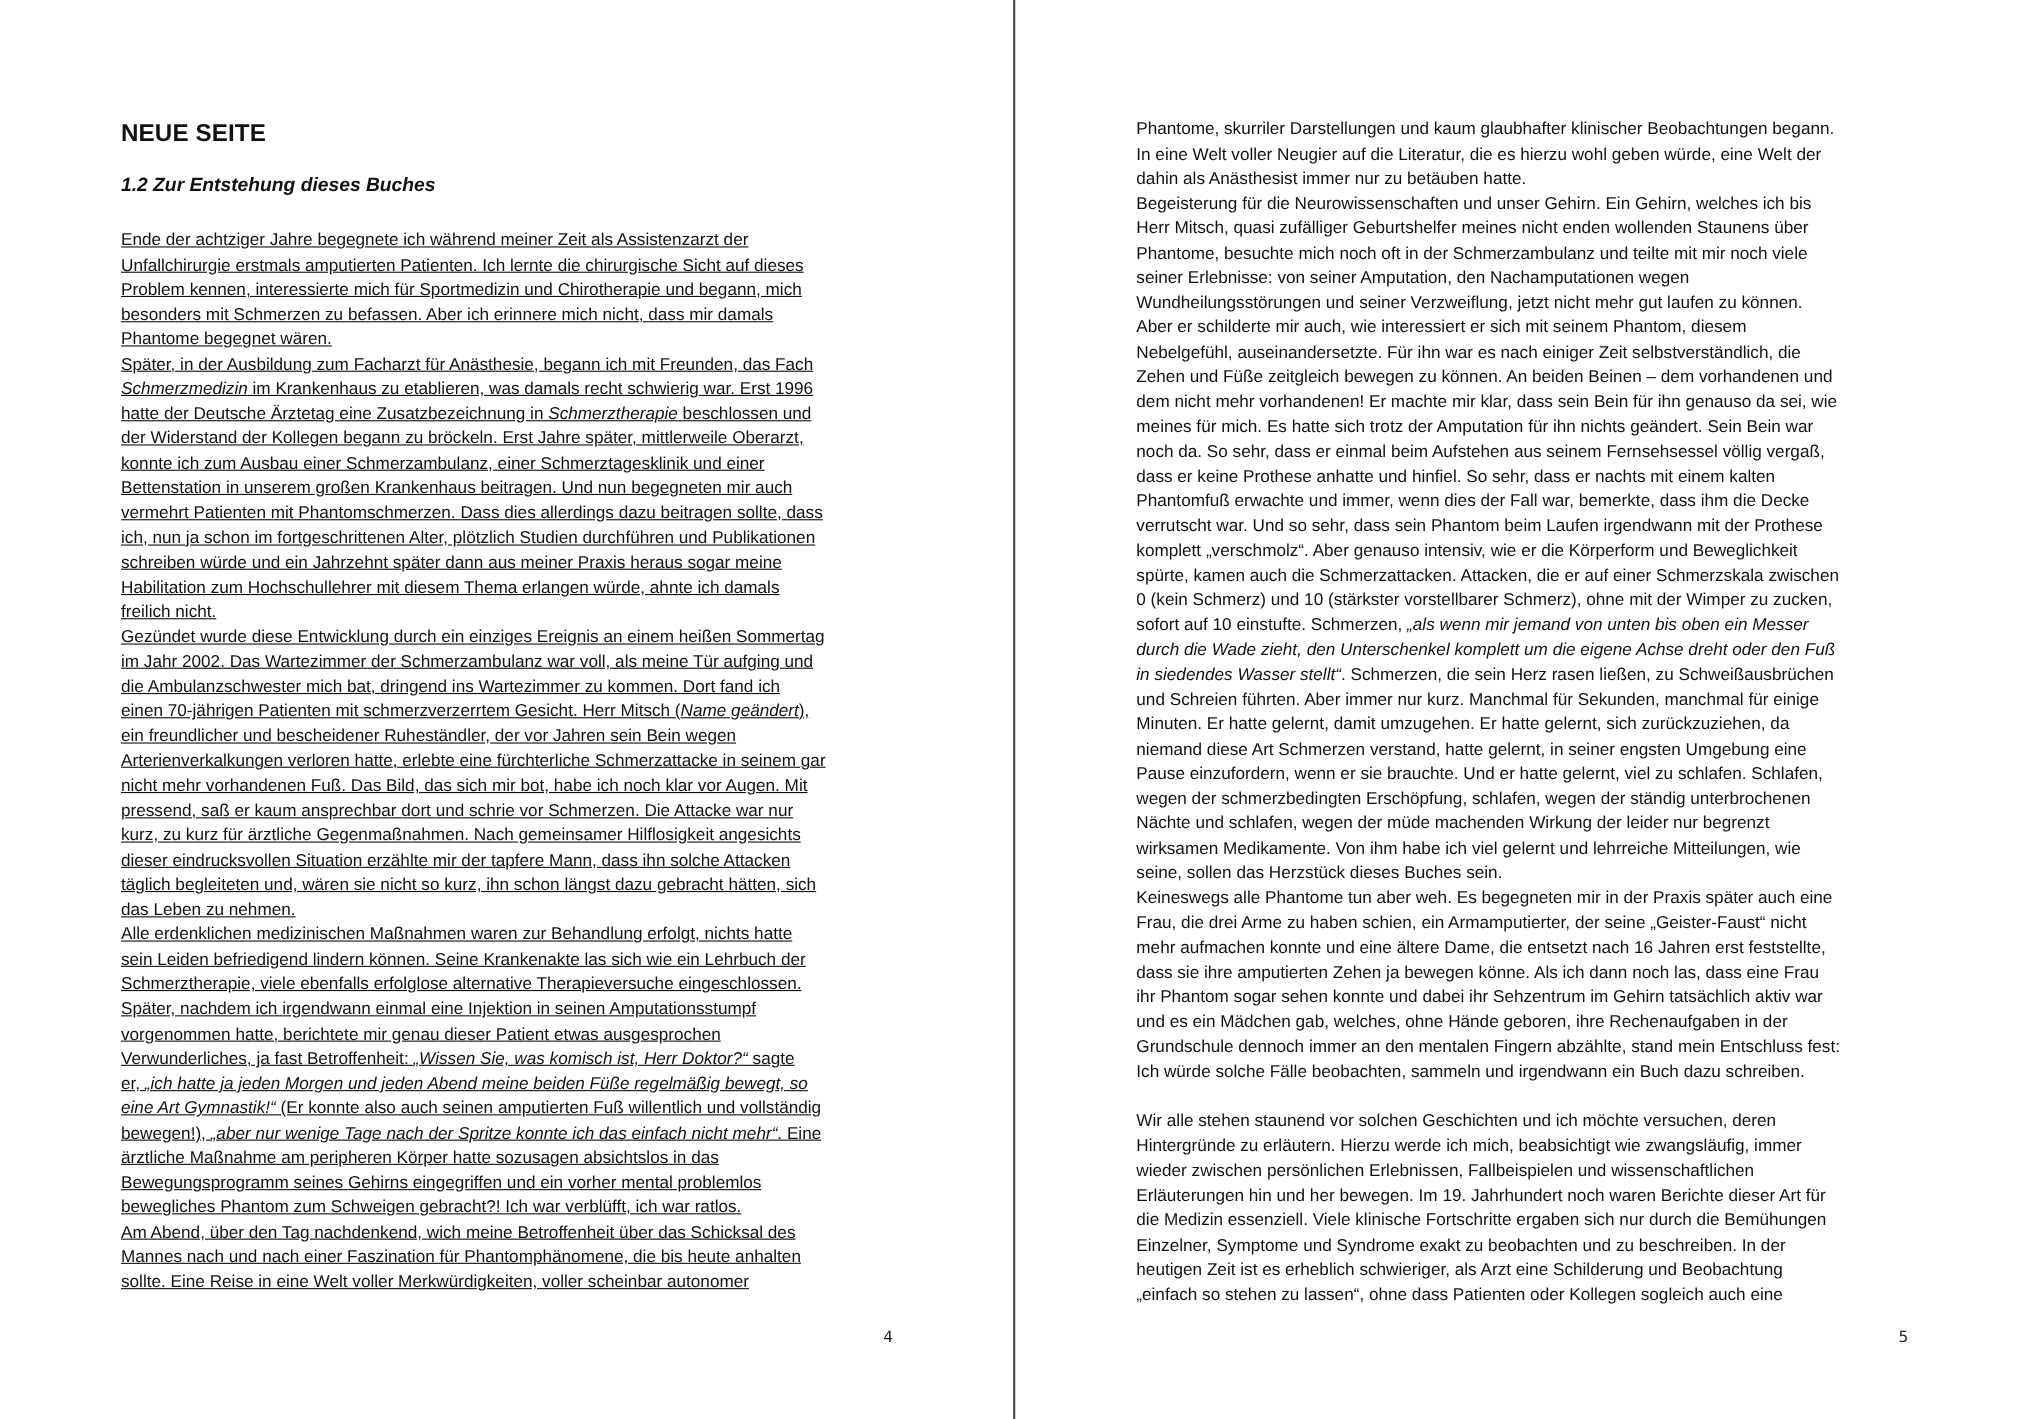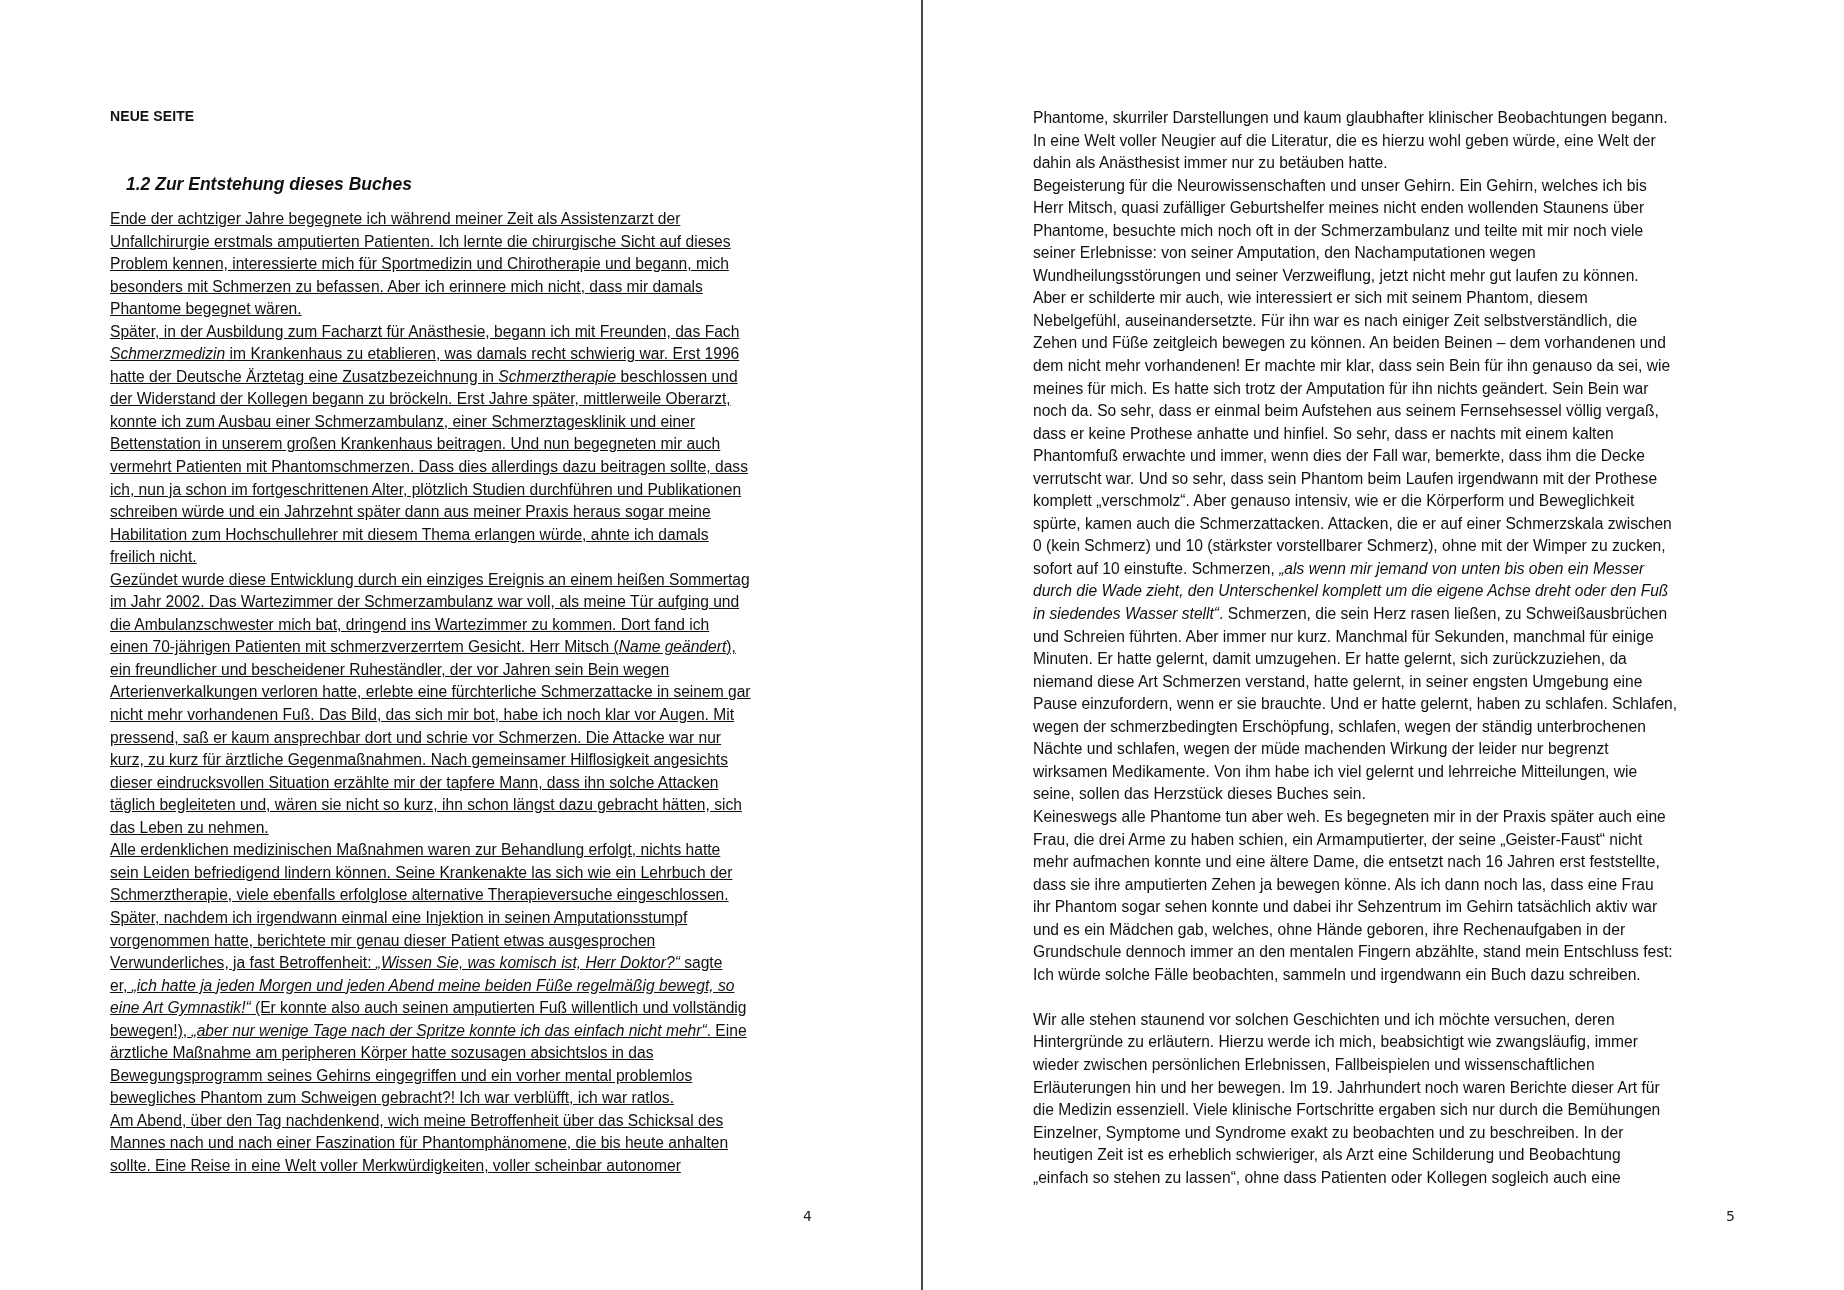--- a/index.html
+++ b/index.html
@@ -2,22 +2,22 @@
 <html><head>
   <meta charset="utf-8">
   <style>
     html, body { margin: 0; padding: 0; background: #ffffff; }
     body { width: 1844px; height: 1290px; position: relative; overflow: hidden;
       font-family: "Liberation Sans", sans-serif; color: #111111; }
     .page { position: absolute; top: 0; height: 1290px; }
     .page-left { left: 0; width: 922px; }
     .page-right { left: 923px; width: 825px; }
     .divider { position: absolute; left: 921px; top: 0; width: 2px; height: 1290px; background: #4a4a4a; }
-    .section-label { position: absolute; left: 110px; top: 108px; font-size: 14px; font-weight: bold; margin: 0; letter-spacing: 0.1px; }
-    .chapter-heading { position: absolute; left: 110px; top: 158px; font-size: 17.5px; font-weight: bold; font-style: italic; margin: 16px; }
+    .section-label { position: absolute; left: 110px; top: 108px; font-size: 22px; font-weight: bold; margin: 0; letter-spacing: 0.1px; }
+    .chapter-heading { position: absolute; left: 110px; top: 158px; font-size: 17.5px; font-weight: bold; font-style: italic; margin: 0; }
     .body-text { position: absolute; font-size: 15.6px; line-height: 22.55px; margin: 0; white-space: nowrap; }
     .left-body { left: 110px; top: 208px; text-decoration: underline; }
     .right-body { left: 110px; top: 107px; }
     .line { display: block; height: 22.55px; }
     .blank { display: block; height: 22.55px; }
     .page-number { position: absolute; top: 1208px; font-family: "DejaVu Sans", sans-serif; font-size: 14px; color: #222; }
     .pn-left { left: 803px; }
     .pn-right { left: 803px; }
     em { font-style: italic; }
   </style>
@@ -98,21 +98,21 @@
       <span class="line"><span>verrutscht war. Und so sehr, dass sein Phantom beim Laufen irgendwann mit der Prothese</span></span>
       <span class="line"><span>komplett „verschmolz“. Aber genauso intensiv, wie er die Körperform und Beweglichkeit</span></span>
       <span class="line"><span>spürte, kamen auch die Schmerzattacken. Attacken, die er auf einer Schmerzskala zwischen</span></span>
       <span class="line"><span>0 (kein Schmerz) und 10 (stärkster vorstellbarer Schmerz), ohne mit der Wimper zu zucken,</span></span>
       <span class="line"><span>sofort auf 10 einstufte. Schmerzen, </span><em>„als wenn mir jemand von unten bis oben ein Messer</em></span>
       <span class="line"><em>durch die Wade zieht, den Unterschenkel komplett um die eigene Achse dreht oder den Fuß</em></span>
       <span class="line"><em>in siedendes Wasser stellt“</em><span>. Schmerzen, die sein Herz rasen ließen, zu Schweißausbrüchen</span></span>
       <span class="line"><span>und Schreien führten. Aber immer nur kurz. Manchmal für Sekunden, manchmal für einige</span></span>
       <span class="line"><span>Minuten. Er hatte gelernt, damit umzugehen. Er hatte gelernt, sich zurückzuziehen, da</span></span>
       <span class="line"><span>niemand diese Art Schmerzen verstand, hatte gelernt, in seiner engsten Umgebung eine</span></span>
-      <span class="line"><span>Pause einzufordern, wenn er sie brauchte. Und er hatte gelernt, haben zu schlafen. Schlafen,</span></span>
+      <span class="line"><span>Pause einzufordern, wenn er sie brauchte. Und er hatte gelernt, viel zu schlafen. Schlafen,</span></span>
       <span class="line"><span>wegen der schmerzbedingten Erschöpfung, schlafen, wegen der ständig unterbrochenen</span></span>
       <span class="line"><span>Nächte und schlafen, wegen der müde machenden Wirkung der leider nur begrenzt</span></span>
       <span class="line"><span>wirksamen Medikamente. Von ihm habe ich viel gelernt und lehrreiche Mitteilungen, wie</span></span>
       <span class="line"><span>seine, sollen das Herzstück dieses Buches sein.</span></span>
       <span class="line"><span>Keineswegs alle Phantome tun aber weh. Es begegneten mir in der Praxis später auch eine</span></span>
       <span class="line"><span>Frau, die drei Arme zu haben schien, ein Armamputierter, der seine „Geister-Faust“ nicht</span></span>
       <span class="line"><span>mehr aufmachen konnte und eine ältere Dame, die entsetzt nach 16 Jahren erst feststellte,</span></span>
       <span class="line"><span>dass sie ihre amputierten Zehen ja bewegen könne. Als ich dann noch las, dass eine Frau</span></span>
       <span class="line"><span>ihr Phantom sogar sehen konnte und dabei ihr Sehzentrum im Gehirn tatsächlich aktiv war</span></span>
       <span class="line"><span>und es ein Mädchen gab, welches, ohne Hände geboren, ihre Rechenaufgaben in der</span></span>

